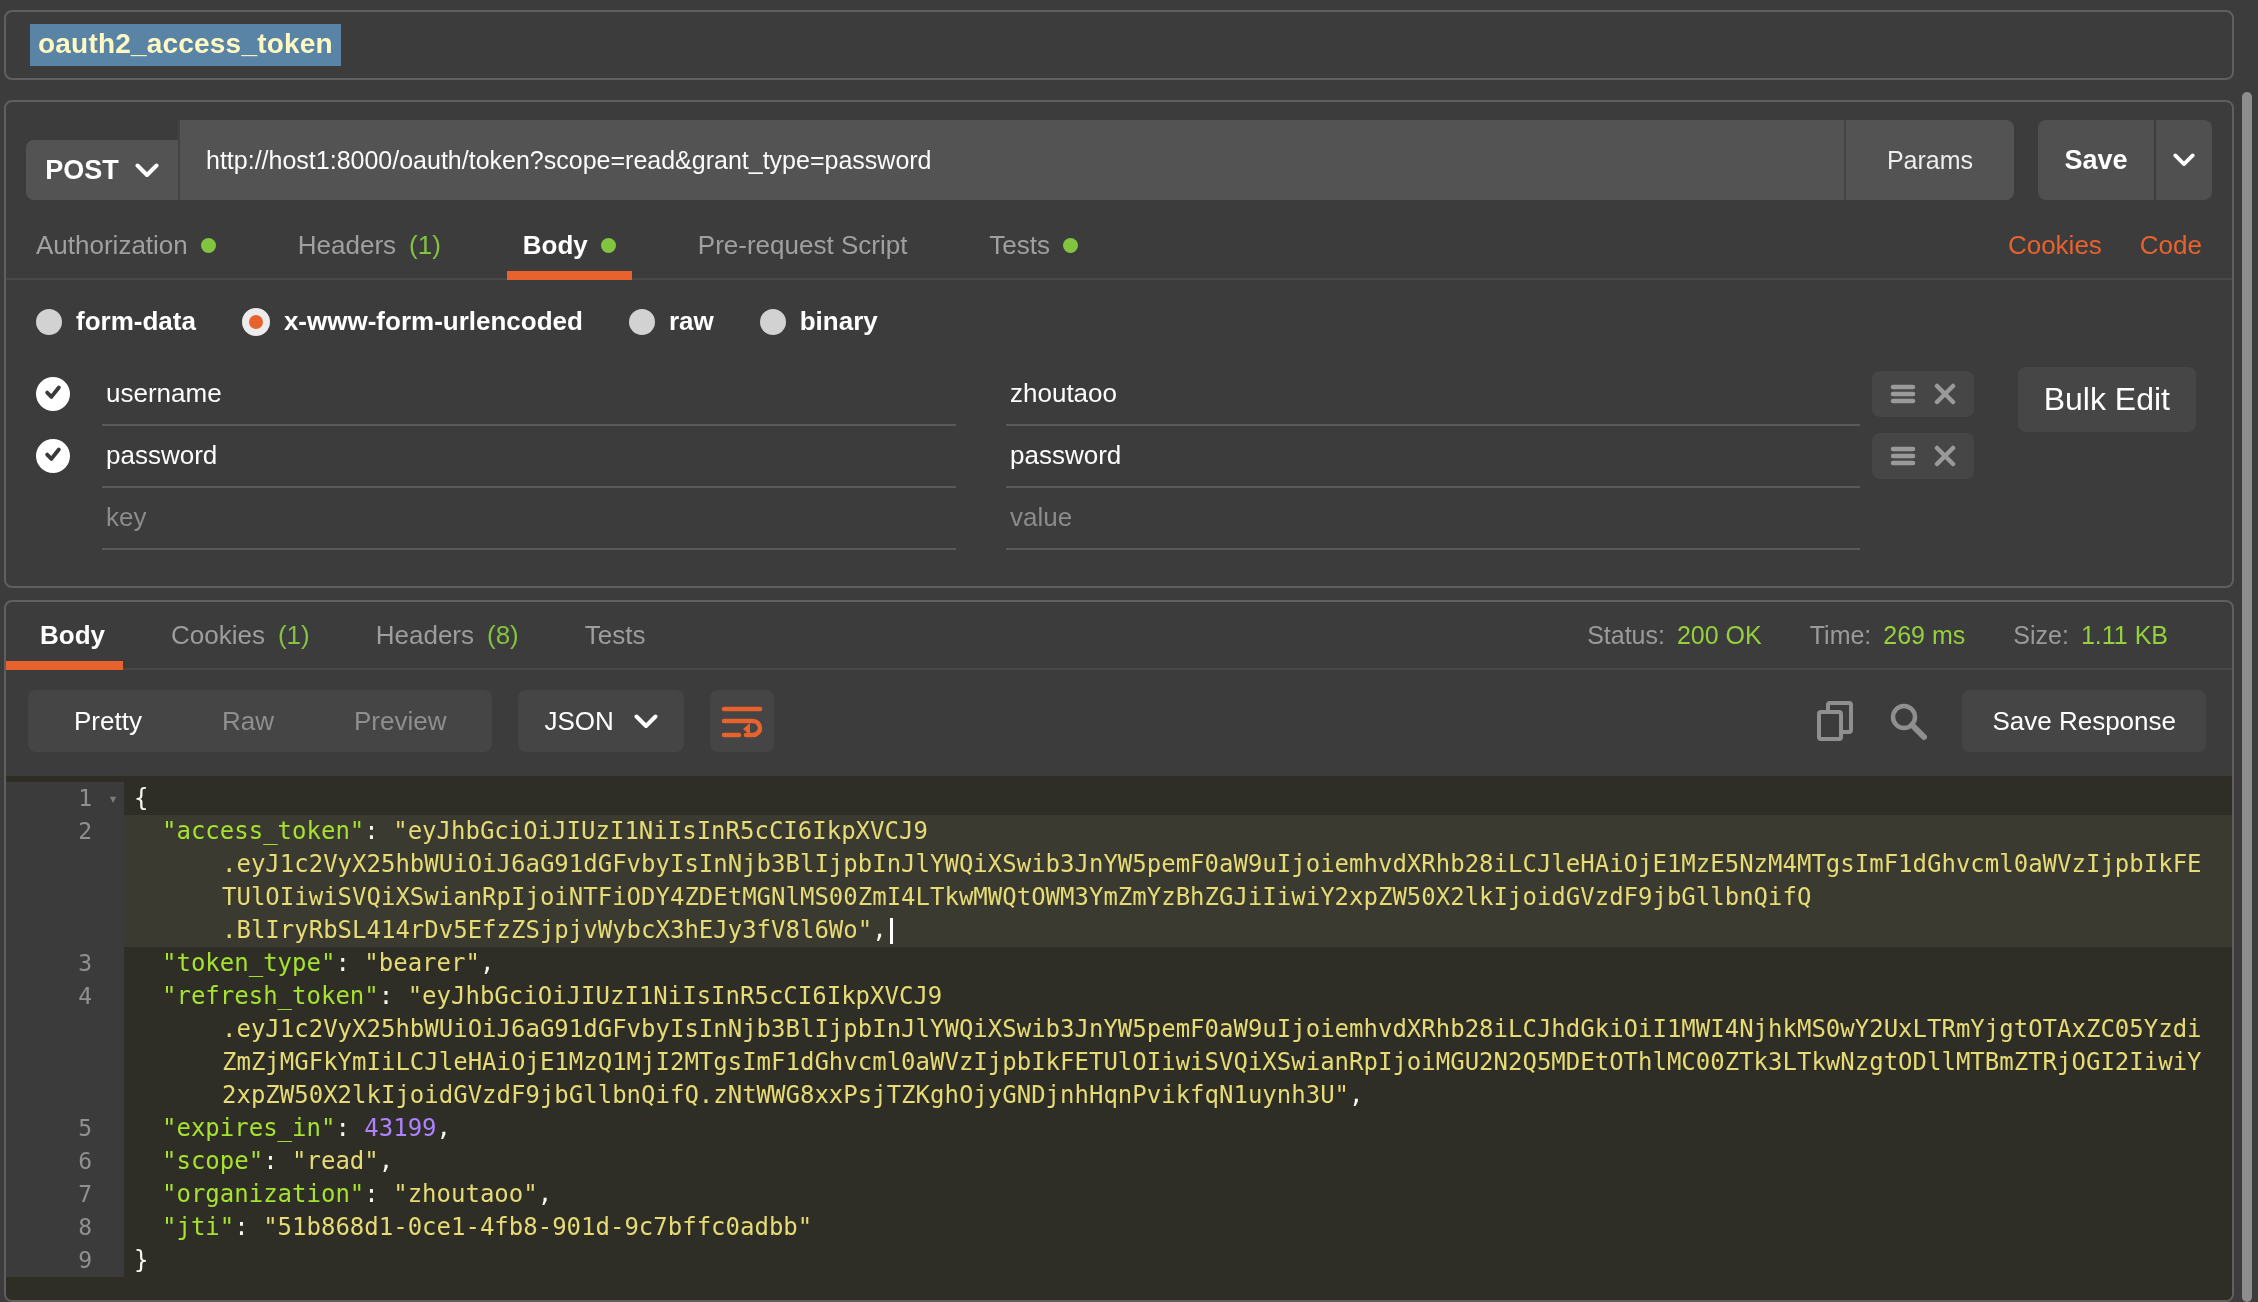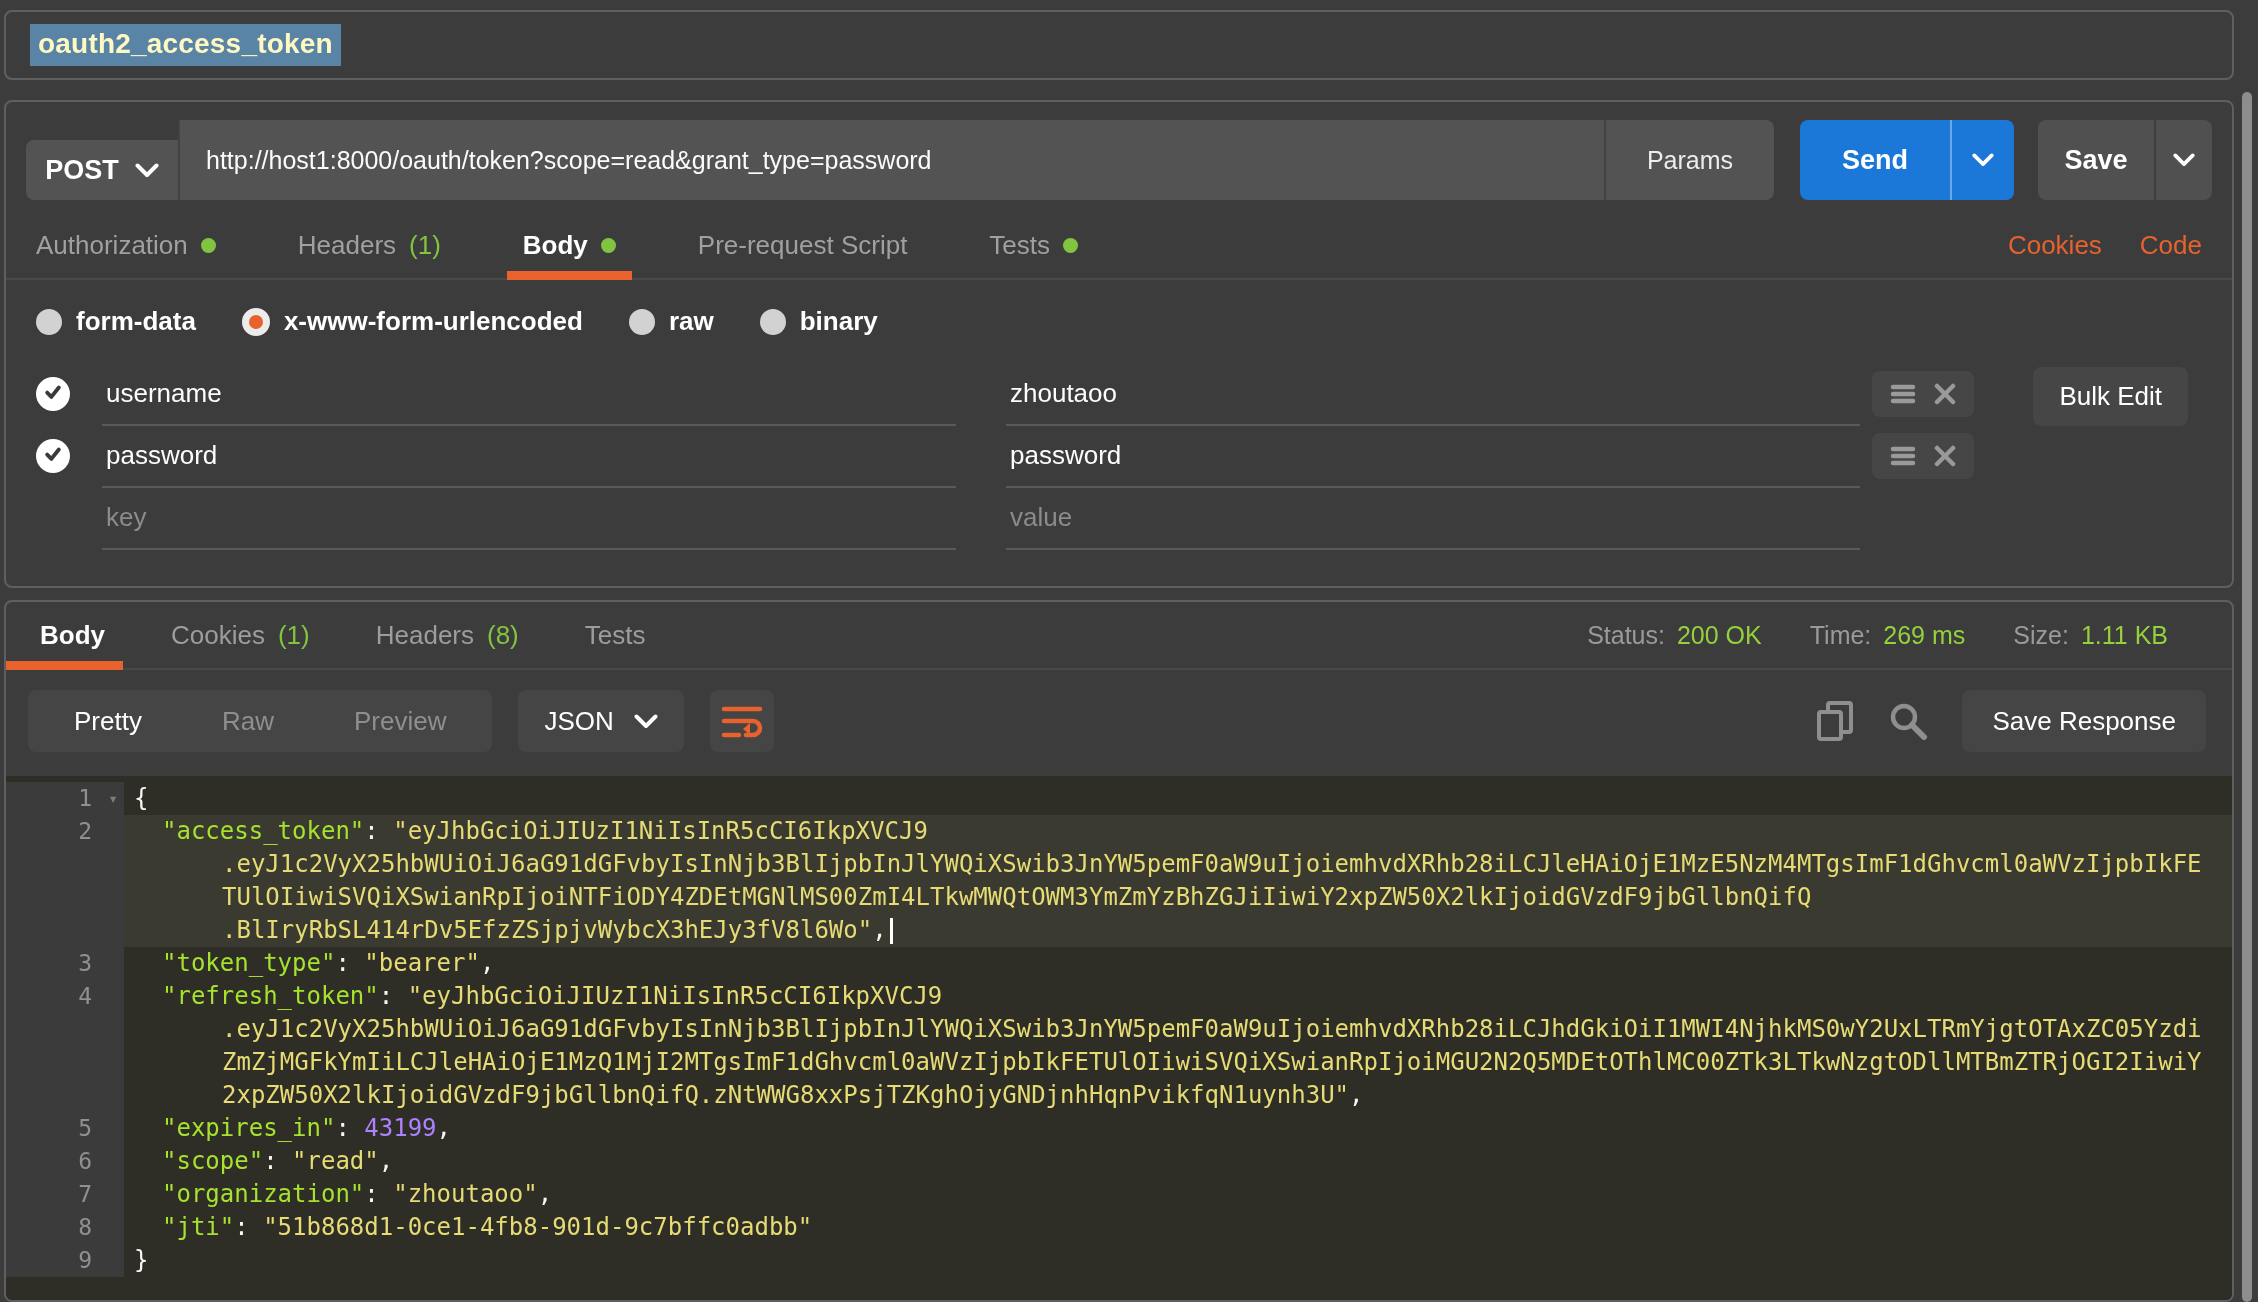--- a/index.html
+++ b/index.html
@@ -86,22 +86,22 @@
   }
   .kv-gap{width:50px;flex:none;}
   .kv-cell.ph{color:#8b8b8b;}
   .kv-actions{margin-left:12px;flex:none;width:110px;display:flex;justify-content:flex-start;}
   .row-btns{
     background:#464646;border-radius:8px;height:46px;width:102px;
     display:flex;align-items:center;justify-content:space-evenly;color:#9a9a9a;
   }
   .row-btns span{display:flex;align-items:center;cursor:pointer;}
   .bulk-edit{
-    position:absolute;right:44px;top:20px;background:#464646;border:none;border-radius:8px;
-    color:#fff;font-size:26px;font-family:inherit;padding:14px 26px;cursor:pointer;
+    position:absolute;right:36px;top:20px;background:#464646;border:none;border-radius:8px;
+    color:#fff;font-size:32px;font-family:inherit;padding:14px 26px;cursor:pointer;
   }
   
   .resp-panel{top:600px;height:702px;display:flex;flex-direction:column;overflow:hidden;}
   .resp-tabs{
     display:flex;align-items:center;height:66px;flex:none;border-bottom:2px solid #494949;
     padding:0 0 0 34px;gap:66px;font-size:26px;color:#9d9d9d;
   }
   .resp-tabs .tab-underline{left:-34px;right:-18px;}
   .resp-meta{margin-left:auto;display:flex;gap:48px;align-items:center;padding-right:64px;font-size:25px;}
   .meta-pair{display:flex;gap:12px;white-space:nowrap;}
@@ -166,30 +166,20 @@
     <div class="method">
       <span>POST</span>
       <span class="chev">
         <svg width="24" height="15" viewBox="0 0 24 15">
             <path d="M2.5 2.5 L12 12 L21.5 2.5" fill="none" stroke="currentColor" stroke-width="4" stroke-linecap="round" stroke-linejoin="round"></path>
           </svg>
       </span>
     </div>
     <div class="url-input">http://host1:8000/oauth/token?scope=read&amp;grant_type=password</div>
     <div class="params-btn">Params</div>
-    <div class="send-group">
-      <button class="send-main">Send</button>
-      <button class="send-caret">
-        <span class="chev">
-          <svg width="22" height="14" viewBox="0 0 24 15">
-              <path d="M2.5 2.5 L12 12 L21.5 2.5" fill="none" stroke="currentColor" stroke-width="4" stroke-linecap="round" stroke-linejoin="round"></path>
-            </svg>
-        </span>
-      </button>
-    </div>
     <div class="save-group">
       <button class="save-main">Save</button>
       <button class="save-caret">
         <span class="chev">
           <svg width="22" height="14" viewBox="0 0 24 15">
               <path d="M2.5 2.5 L12 12 L21.5 2.5" fill="none" stroke="currentColor" stroke-width="4" stroke-linecap="round" stroke-linejoin="round"></path>
             </svg>
         </span>
       </button>
     </div>

